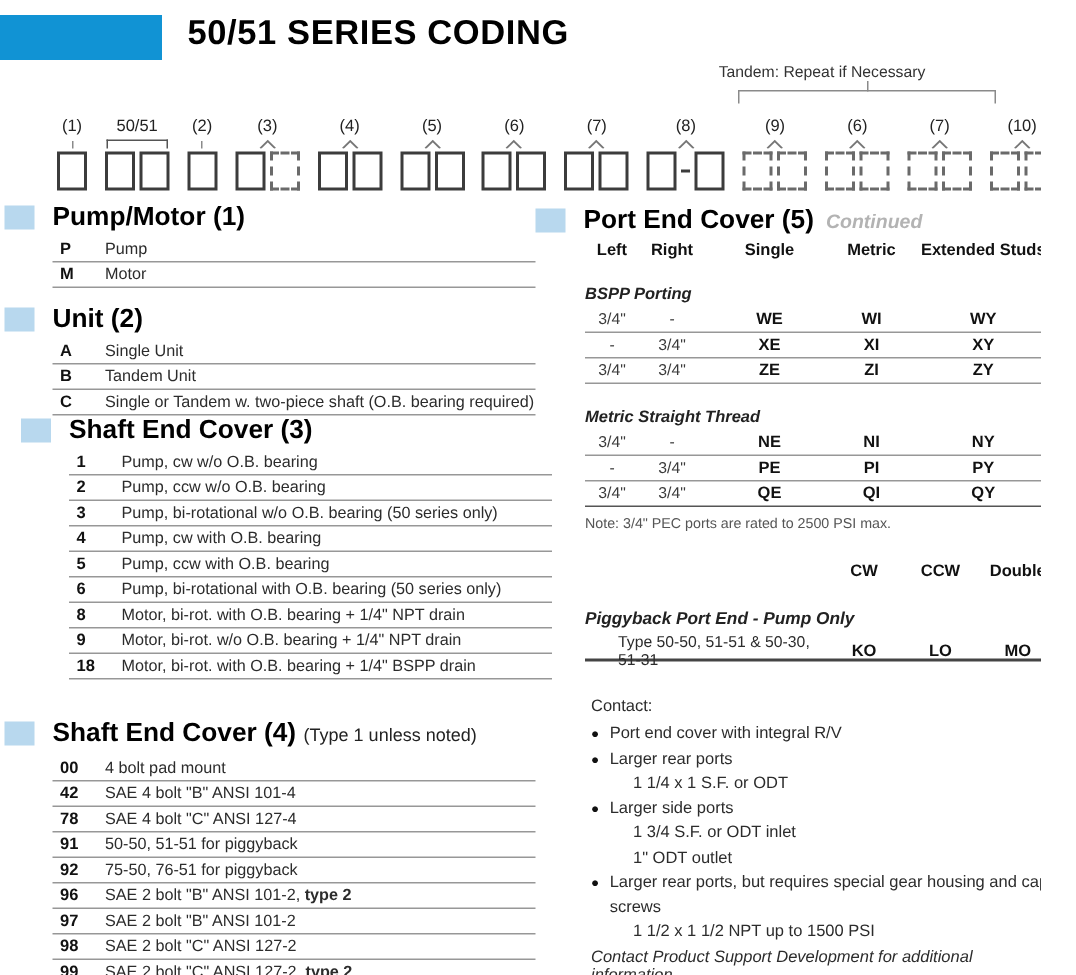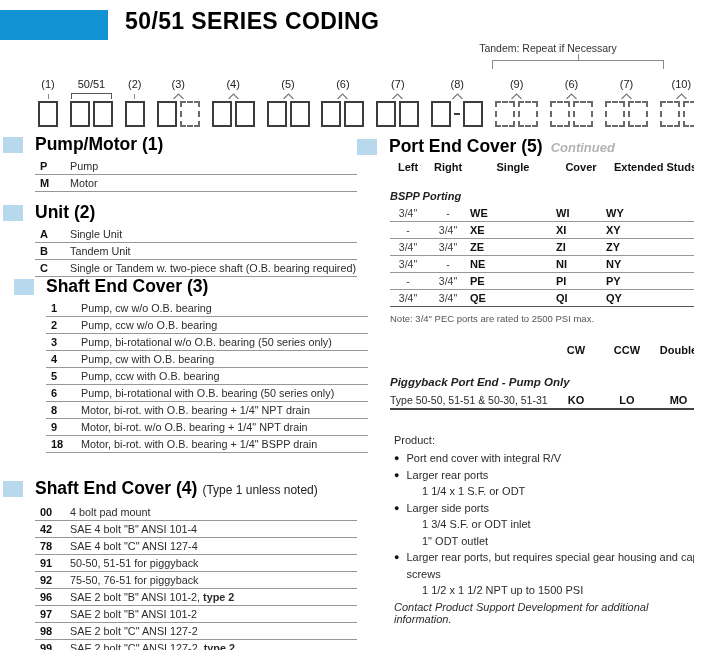--- a/index.html
+++ b/index.html
@@ -52,31 +52,31 @@
   .continued{font-size:13px;font-weight:bold;font-style:italic;color:#b3b3b3;margin-left:8px;}
   .pec-content{margin-left:33px;width:315px;margin-top:2px;}
   .pec-grid{display:grid;grid-template-columns:36px 44px 86px 50px 99px;align-items:center;}
   .pec-head span{font-weight:bold;font-size:11px;color:#111;text-align:center;line-height:14px;}
   .tickrow{height:12px;margin-top:2px;}
   .coltick{width:1.5px;height:7px;background:#555;margin:0 auto;}
   .sub-label{font-weight:bold;font-style:italic;font-size:11px;color:#222;height:15px;margin-top:2px;}
   .sub-label.metric{margin-top:16px;}
   .pec-row{height:16px;border-bottom:1px solid #979797;}
   .pec-row .frac{font-size:10.5px;color:#3a3a3a;text-align:center;}
-  .pec-row .pcode{font-size:11px;font-weight:bold;color:#111;text-align:left;}
+  .pec-row .pcode{font-size:11px;font-weight:bold;color:#111;text-align:center;}
   .thick-last .pec-row:last-child{border-bottom:1.5px solid #555;}
   .note{font-size:9.5px;color:#555;margin-top:6px;}
 
   .rot-grid{display:grid;grid-template-columns:160px 52px 50px 53px;align-items:center;}
   .rot-head{margin-top:20px;}
   .rot-head span{font-weight:bold;font-size:11px;color:#111;text-align:center;}
   .rot-ticks{height:12px;margin-top:2px;}
   .piggy-label{margin-top:6px;font-size:11.5px;}
   .piggy-row{height:17px;border-bottom:2px solid #444;}
-  .piggy-row .plabel{font-size:10.5px;color:#2c2c2c;}
+  .piggy-row .plabel{font-size:10.5px;color:#2c2c2c;margin-left:22px;}
   .piggy-row .pcode{font-size:11px;font-weight:bold;color:#111;text-align:center;}
 
   .optional{margin-top:22px;padding-left:4px;}
   .opt-label{font-size:11px;color:#2c2c2c;line-height:16px;margin-bottom:2px;}
   .opt-item{display:flex;gap:7px;font-size:11px;color:#2c2c2c;line-height:16.5px;}
   .opt-item .bullet{font-size:9px;line-height:16.5px;color:#111;}
   .opt-item.indent{padding-left:28px;}
   .contact{font-style:italic;font-size:11px;color:#2c2c2c;margin-top:2px;}
 </style>
 </head>
@@ -376,21 +376,21 @@
     <div class="sec-head">
       <div class="marker"></div>
       <h2><span>Port End Cover (5)</span><span class="continued">Continued</span></h2>
     </div>
     <div class="pec-content">
 
       <div class="pec-grid pec-head">
           <span>Left</span>
           <span>Right</span>
           <span>Single</span>
-          <span>Cover</span>
+          <span>Metric</span>
           <span>Extended Studs</span>
         </div>
       <div class="pec-grid tickrow">
           <span><span class="coltick"></span></span>
           <span><span class="coltick"></span></span>
           <span><span class="coltick"></span></span>
           <span><span class="coltick"></span></span>
           <span><span class="coltick"></span></span>
         </div>
 
@@ -412,20 +412,21 @@
           </div>
           <div class="pec-grid pec-row">
             <span class="frac">3/4"</span>
             <span class="frac">3/4"</span>
             <span class="pcode">ZE</span>
             <span class="pcode">ZI</span>
             <span class="pcode">ZY</span>
           </div>
         </div>
 
+      <div class="sub-label metric">Metric Straight Thread</div>
       <div class="thick-last">
           <div class="pec-grid pec-row">
             <span class="frac">3/4"</span>
             <span class="frac">-</span>
             <span class="pcode">NE</span>
             <span class="pcode">NI</span>
             <span class="pcode">NY</span>
           </div>
           <div class="pec-grid pec-row">
             <span class="frac">-</span>
@@ -460,21 +461,21 @@
 
       <div class="sub-label piggy-label">Piggyback Port End - Pump Only</div>
       <div class="rot-grid piggy-row">
         <span class="plabel">Type 50-50, 51-51 &amp; 50-30, 51-31</span>
         <span class="pcode">KO</span>
         <span class="pcode">LO</span>
         <span class="pcode">MO</span>
       </div>
 
       <div class="optional">
-        <div class="opt-label">Product:</div>
+        <div class="opt-label">Contact:</div>
         <div>
             <div class="opt-item">
               <span class="bullet">●</span>
               <span>Port end cover with integral R/V</span>
             </div>
             <div class="opt-item">
               <span class="bullet">●</span>
               <span>Larger rear ports</span>
             </div>
             <div class="opt-item indent">

